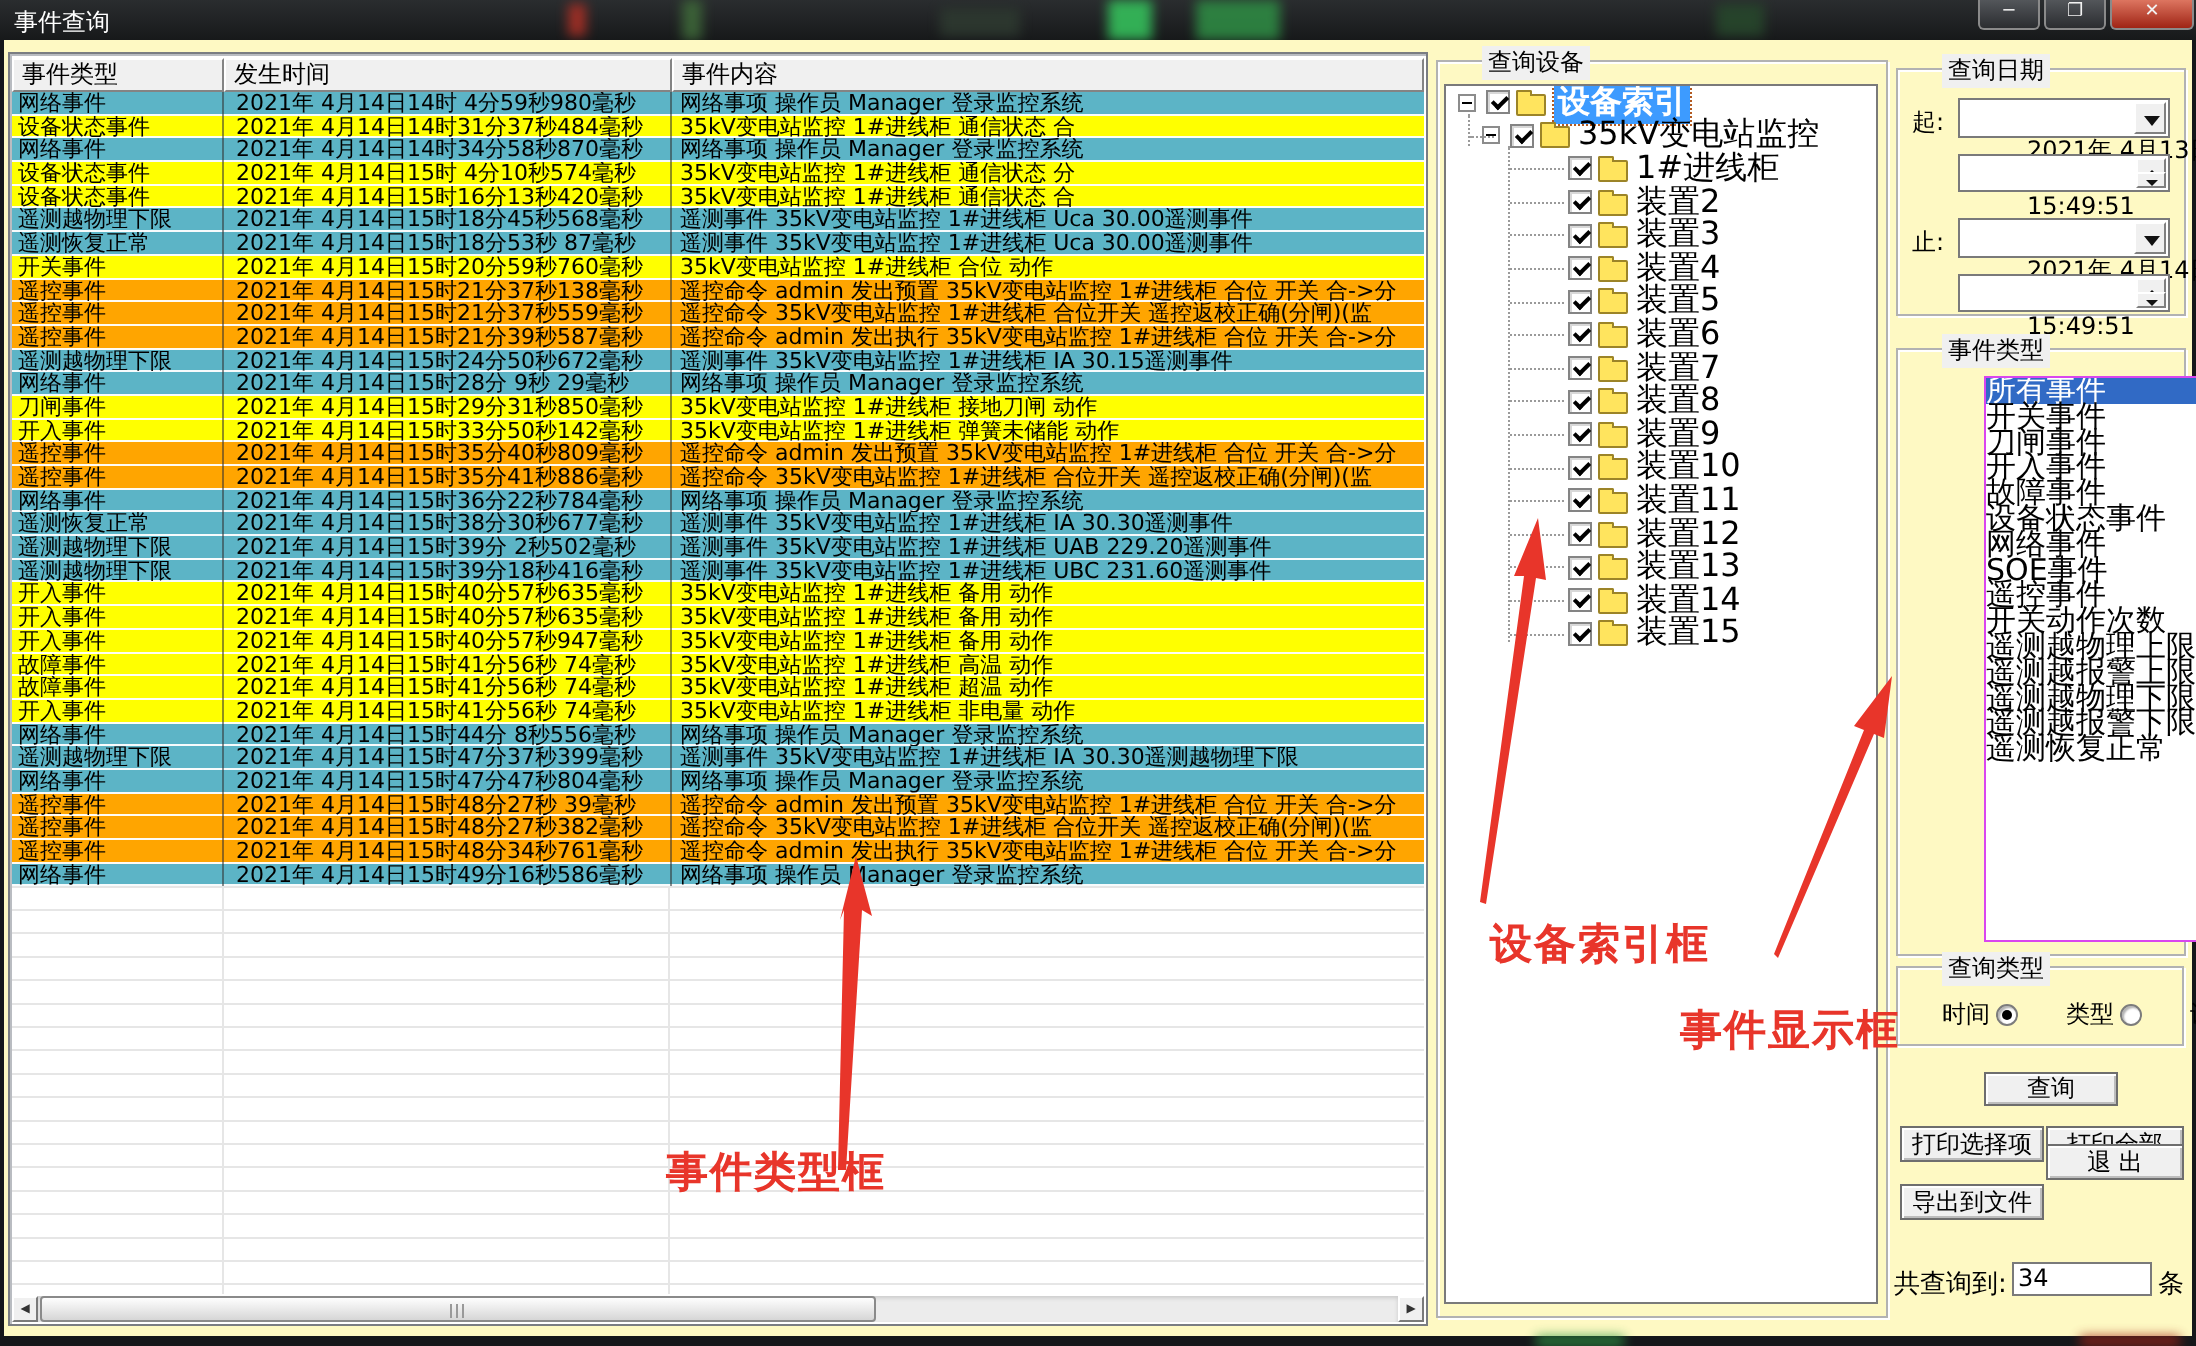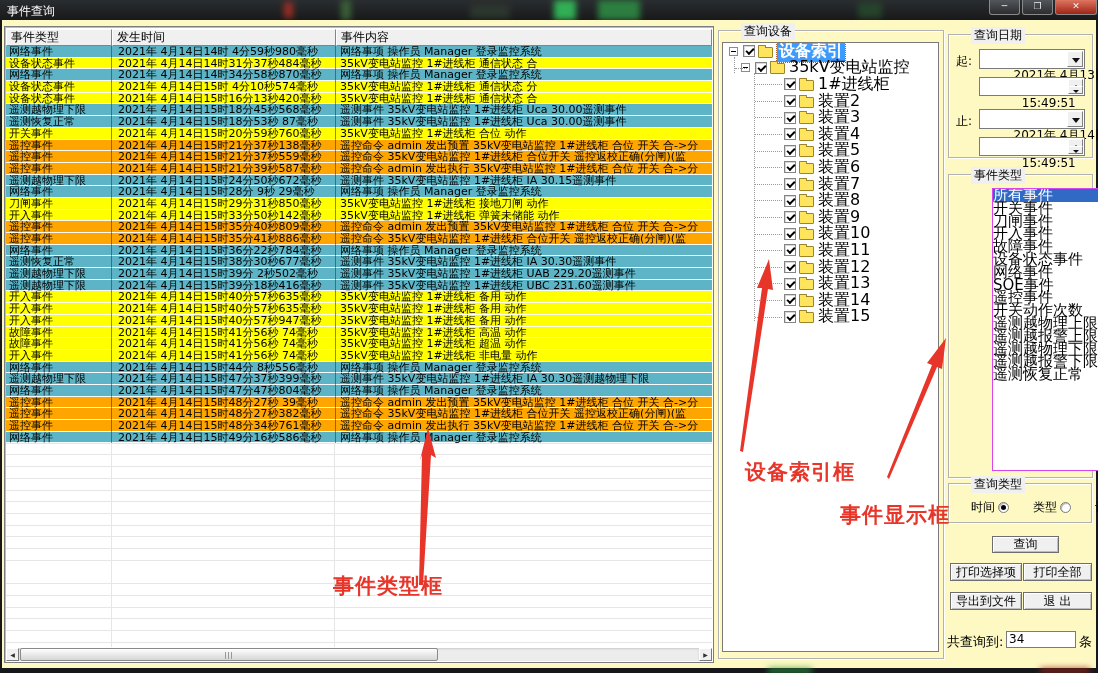--- a/index.html
+++ b/index.html
@@ -73,21 +73,21 @@
     border:1px solid #9c8428;border-bottom:none;border-radius:1px 1px 0 0;}
   .tsel{background:#3D9BFF;color:#fff;font-weight:bold;padding:0 2px;outline:1px dotted #b35a20;}
   
   .date-group{left:946px;top:14px;width:145px;height:124px;}
   .dlabel{position:absolute;font-size:12px;white-space:pre;}
   .combo,.timefield{position:absolute;left:30px;width:106px;height:20px;box-sizing:border-box;background:#fff;
     border:1px solid #7a7a7a;font-size:12px;line-height:17px;padding-left:3px;white-space:pre;}
   .drop{position:absolute;right:1px;top:1px;bottom:1px;width:16px;background:#f0f0f0;
     border:1px solid;border-color:#fff #808080 #808080 #fff;box-sizing:border-box;}
   .drop::after{content:"";position:absolute;left:4px;top:6px;border:4px solid transparent;border-top:5px solid #111;}
-  .timefield{height:19px;text-align:center;}
+  .timefield{height:19px;}
   .spin{position:absolute;right:1px;top:1px;width:15px;height:8px;background:#f0f0f0;
     border:1px solid;border-color:#fff #808080 #808080 #fff;box-sizing:border-box;}
   .spin.dn{top:auto;bottom:1px;}
   .spin::after{content:"";position:absolute;left:4px;top:2px;border:3px solid transparent;border-bottom:3px solid #111;}
   .spin.dn::after{top:3px;border-bottom-color:transparent;border-top:3px solid #111;}
   
   .evt-group{left:946px;top:154px;width:145px;height:304px;}
   .evt-list{position:absolute;left:5px;top:13px;width:133px;bottom:6px;background:#fff;
     border:1px solid #d946ef;overflow:hidden;box-sizing:border-box;margin-left:38px;}
   .evt-item{height:12.8px;line-height:12.8px;font-size:15px;white-space:pre;overflow:visible;}
@@ -99,21 +99,21 @@
   .radio{width:11px;height:11px;box-sizing:border-box;border-radius:50%;background:#fff;
     border:1px solid #7c7c7c;box-shadow:inset 1px 1px 1px rgba(0,0,0,.3);margin-left:3px;}
   .radio.on::after{content:"";display:block;width:5px;height:5px;border-radius:50%;background:#000;margin:2px;}
   
   .btn{position:absolute;background:#f0f0f0;border:1px solid #6e6e6e;box-sizing:border-box;
     box-shadow:inset 1px 1px 0 #fff,inset -1px -1px 0 #bdbdbd;font-size:12px;text-align:center;white-space:pre;}
   .b-query{left:990px;top:516px;width:67px;height:17px;line-height:15px;}
   .b-psel{left:948px;top:543px;width:72px;height:18px;line-height:16px;}
   .b-pall{left:1021px;top:543px;width:69px;height:18px;line-height:16px;}
   .b-exp{left:948px;top:572px;width:72px;height:18px;line-height:16px;}
-  .b-exit{left:1021px;top:572px;width:69px;height:18px;line-height:16px;}
+  .b-exit{left:1021px;top:552px;width:69px;height:18px;line-height:16px;}
   .fl{position:absolute;left:945px;top:613px;font-size:13px;white-space:pre;}
   .fedit{position:absolute;left:1004px;top:611px;width:70px;height:17px;box-sizing:border-box;background:#fff;
     border:1px solid #7a7a7a;font-size:12px;line-height:15px;padding-left:2px;}
   .funit{position:absolute;left:1077px;top:613px;font-size:13px;}
   
   .ann{position:absolute;color:#E8352A;font-size:21px;font-weight:bold;letter-spacing:1px;z-index:60;white-space:pre;}
   .arrows{position:absolute;left:0;top:0;pointer-events:none;z-index:55;}
 </style>
 </head>
 <body>

